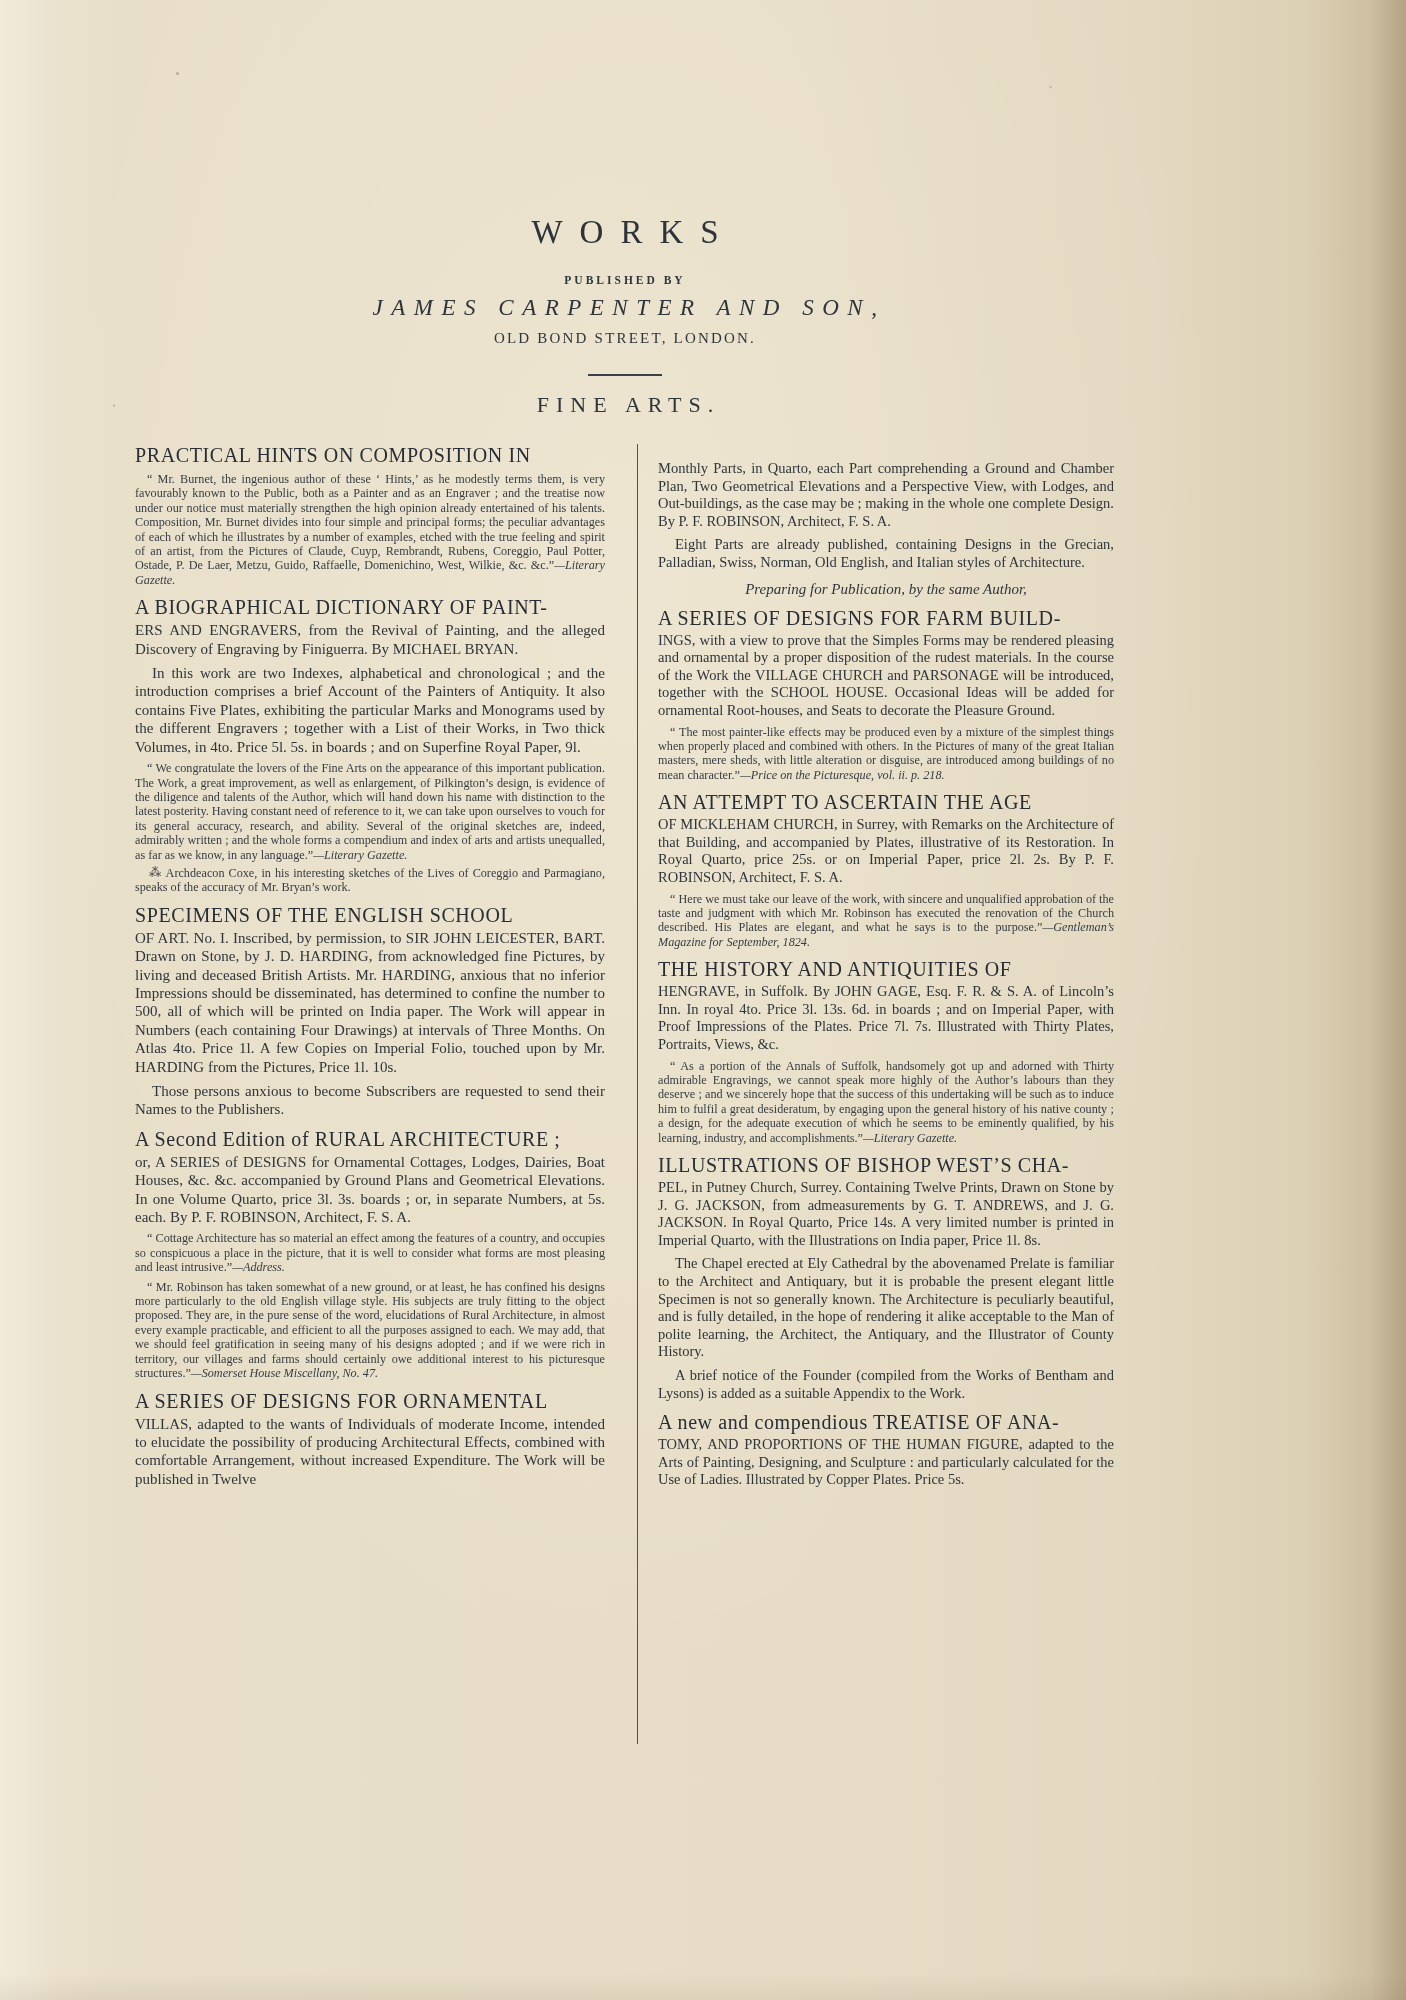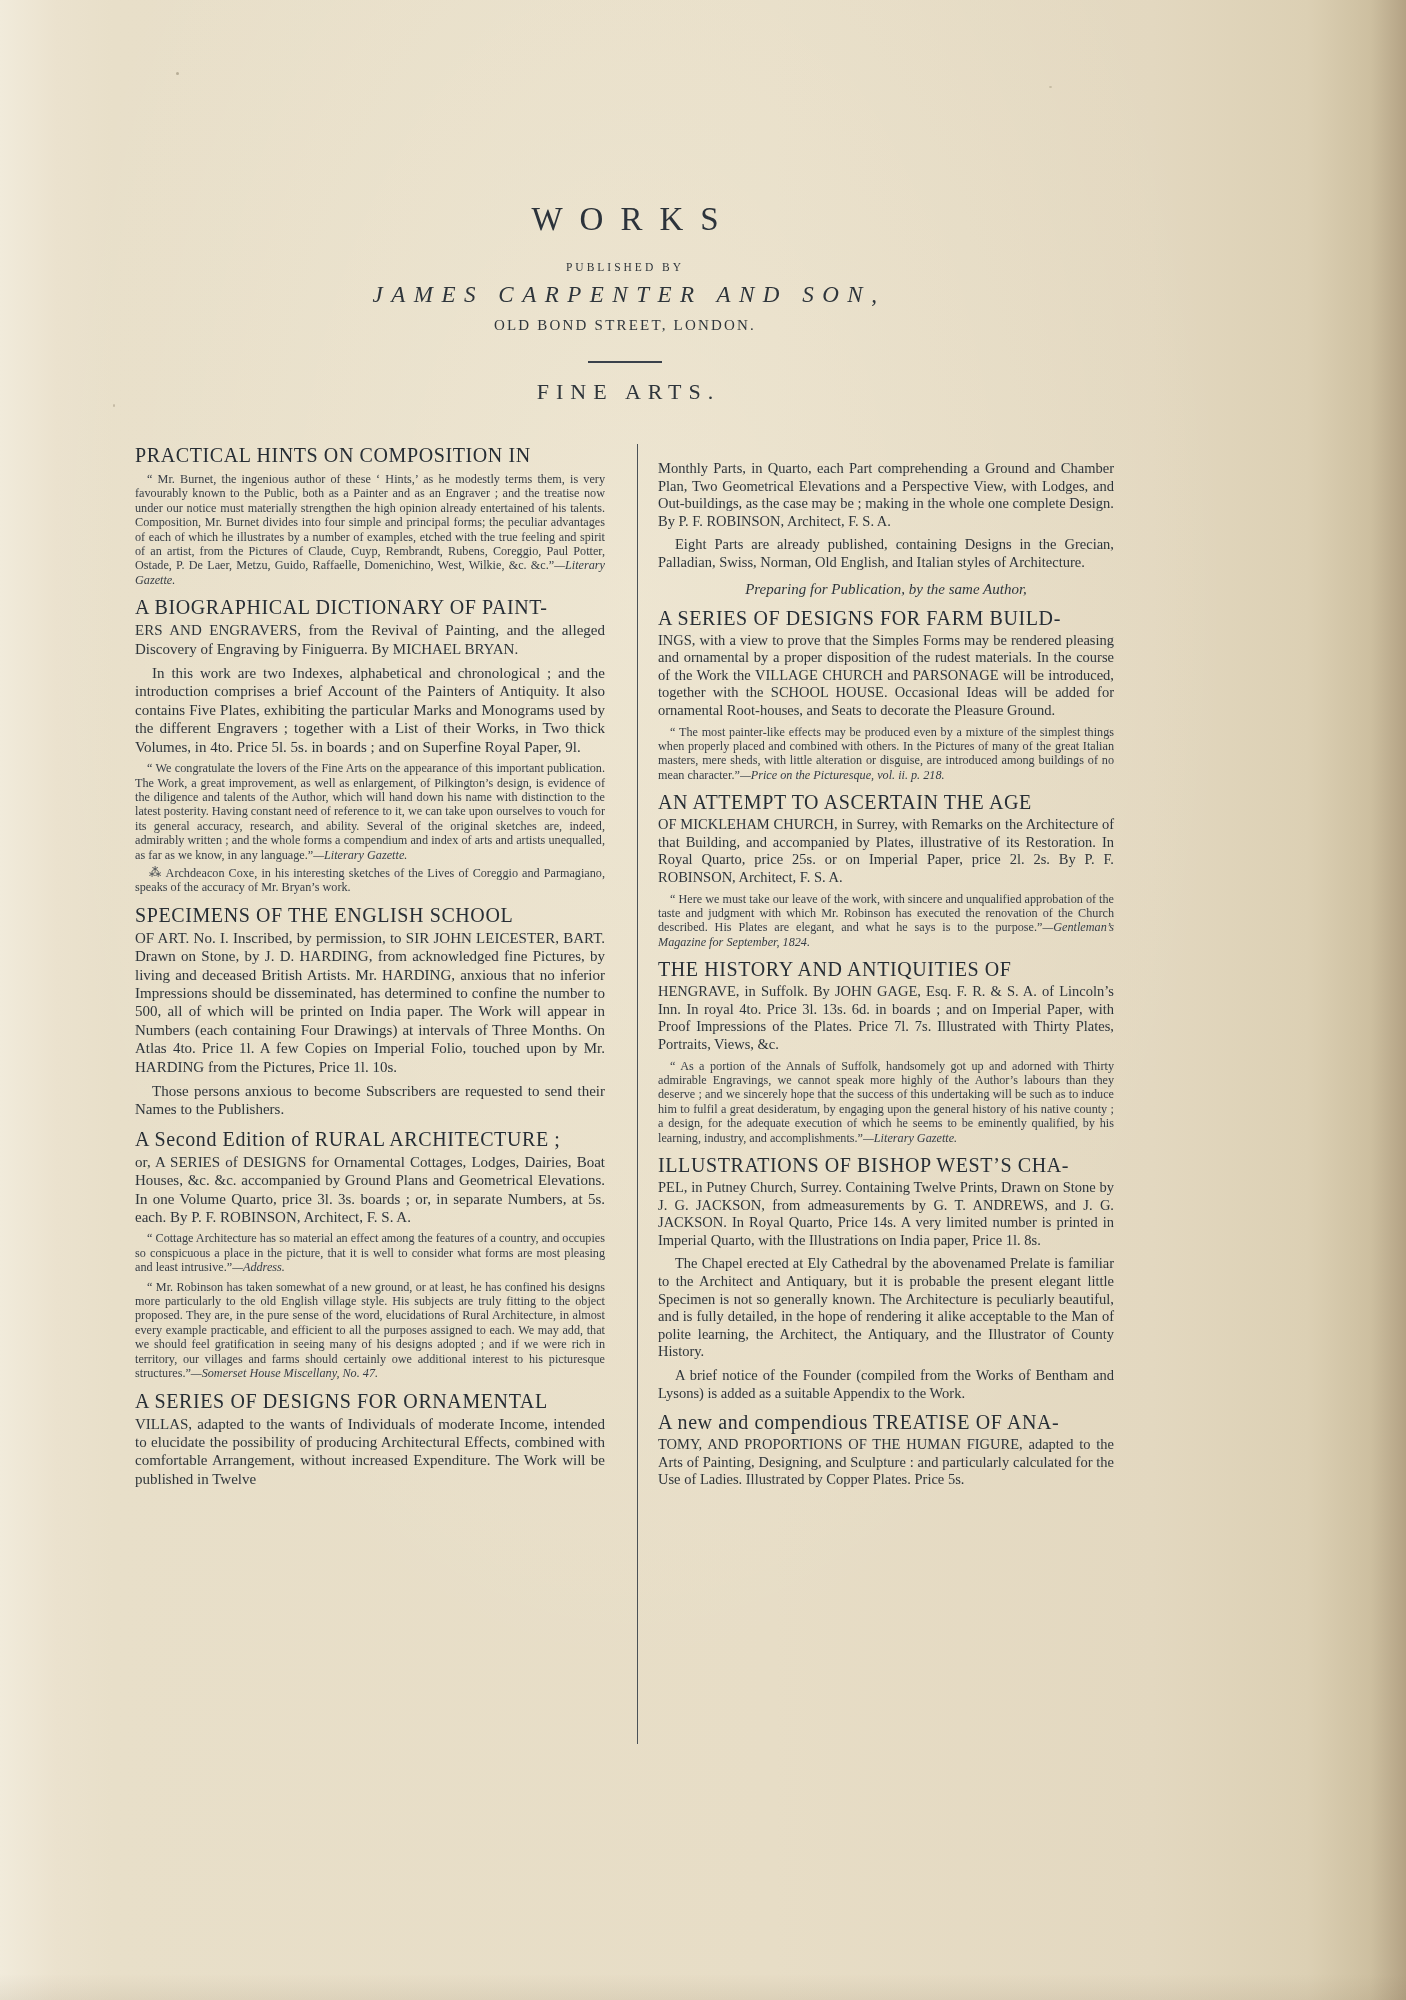--- a/index.html
+++ b/index.html
@@ -15,23 +15,23 @@
     color:#2e353b;
   }
   .page::after{ 
     content:""; position:absolute; left:0; right:0; bottom:0; height:26px;
     background:linear-gradient(180deg, rgba(120,100,70,0) 0%, rgba(120,100,70,0.10) 100%);
     pointer-events:none;
   }
   .speck { position:absolute; border-radius:50%; background:#7d7159; opacity:.45; }
 
   
-  .header { position:absolute; left:135px; top:0; width:980px; text-align:center; }
+  .header { position:absolute; left:135px; top:13px; width:980px; text-align:center; }
   .works     { margin-top:201px; font-size:33px; letter-spacing:17px; padding-left:17px; color:#2c333b; }
-  .pubby     { margin-top:23px;  font-size:11.5px; letter-spacing:3px; }
+  .pubby     { margin-top:23px;  font-size:11.5px; letter-spacing:3px;font-weight:bold; }
   .publisher { margin-top:9px;   font-size:23px; letter-spacing:8.5px; padding-left:8px;font-style:italic; }
   .address   { margin-top:9px;   font-size:15px; letter-spacing:2.2px; }
   .rule      { width:74px; border-top:2px solid #3a414b; margin:27px auto 0; }
   .finearts  { margin-top:16px;  font-size:22px; letter-spacing:7px; padding-left:7px; }
 
   
   .columns { position:absolute; top:444px; left:135px; width:980px; display:flex; align-items:flex-start; }
   .col-left  { width:470px; }
   .col-divider { width:1px; height:1300px; background:#4b5258; margin-left:32px; flex:none; }
   .col-right { width:456px; margin-left:20px; }

